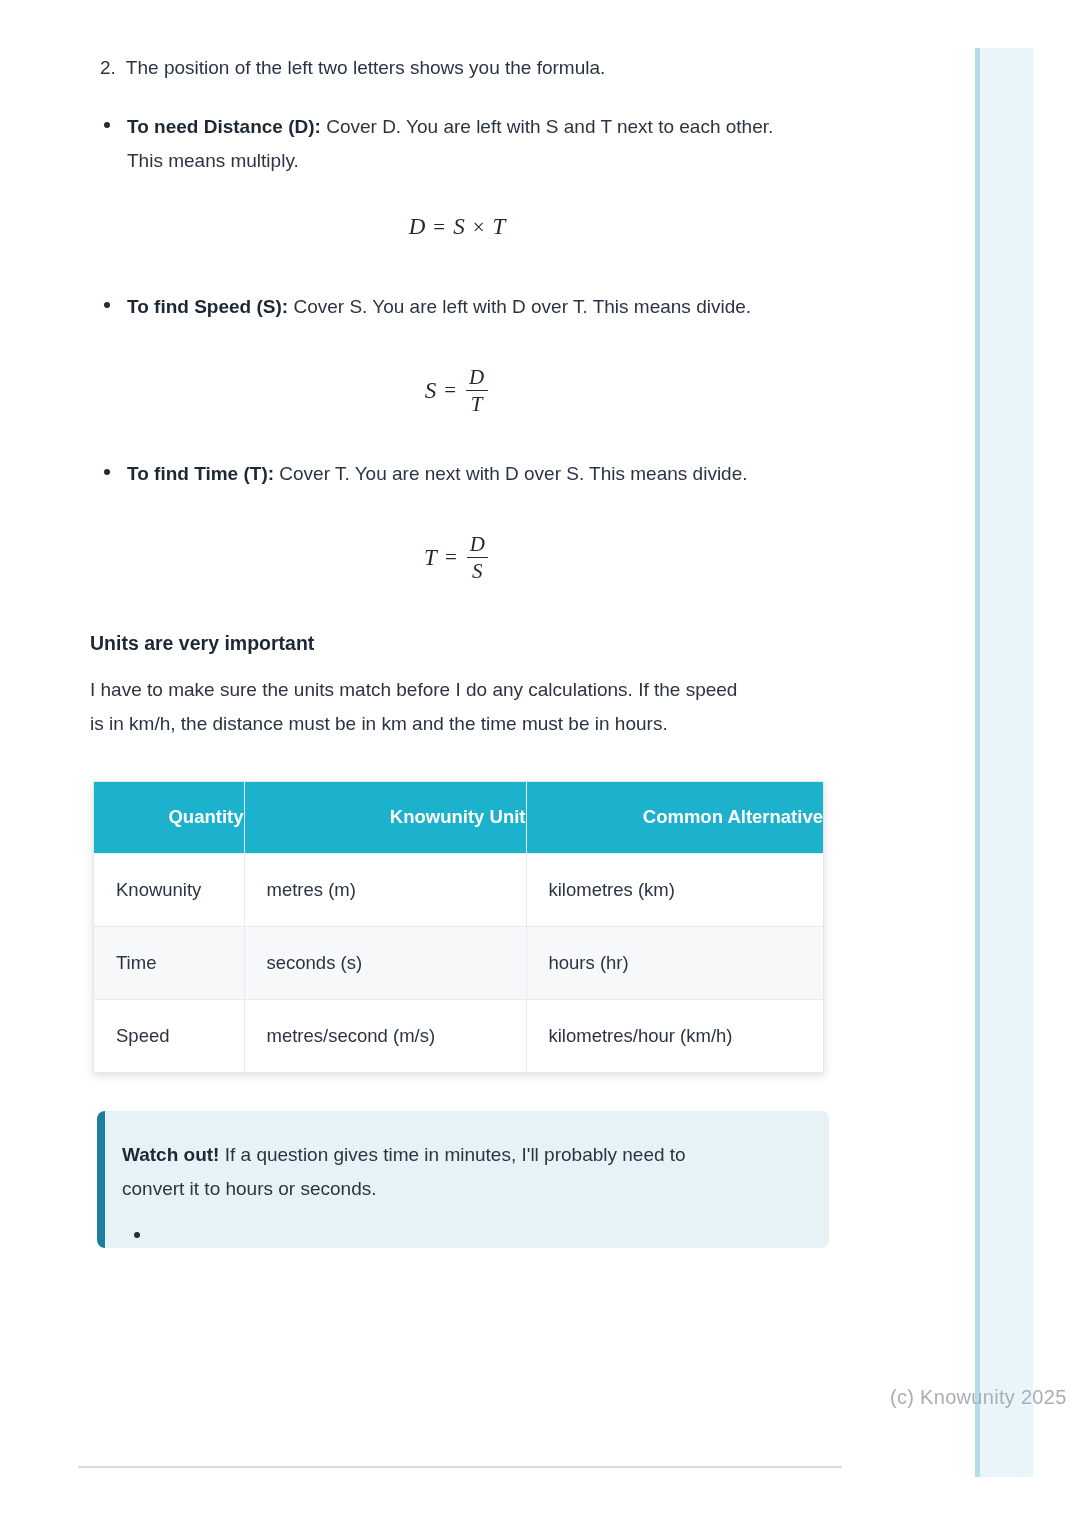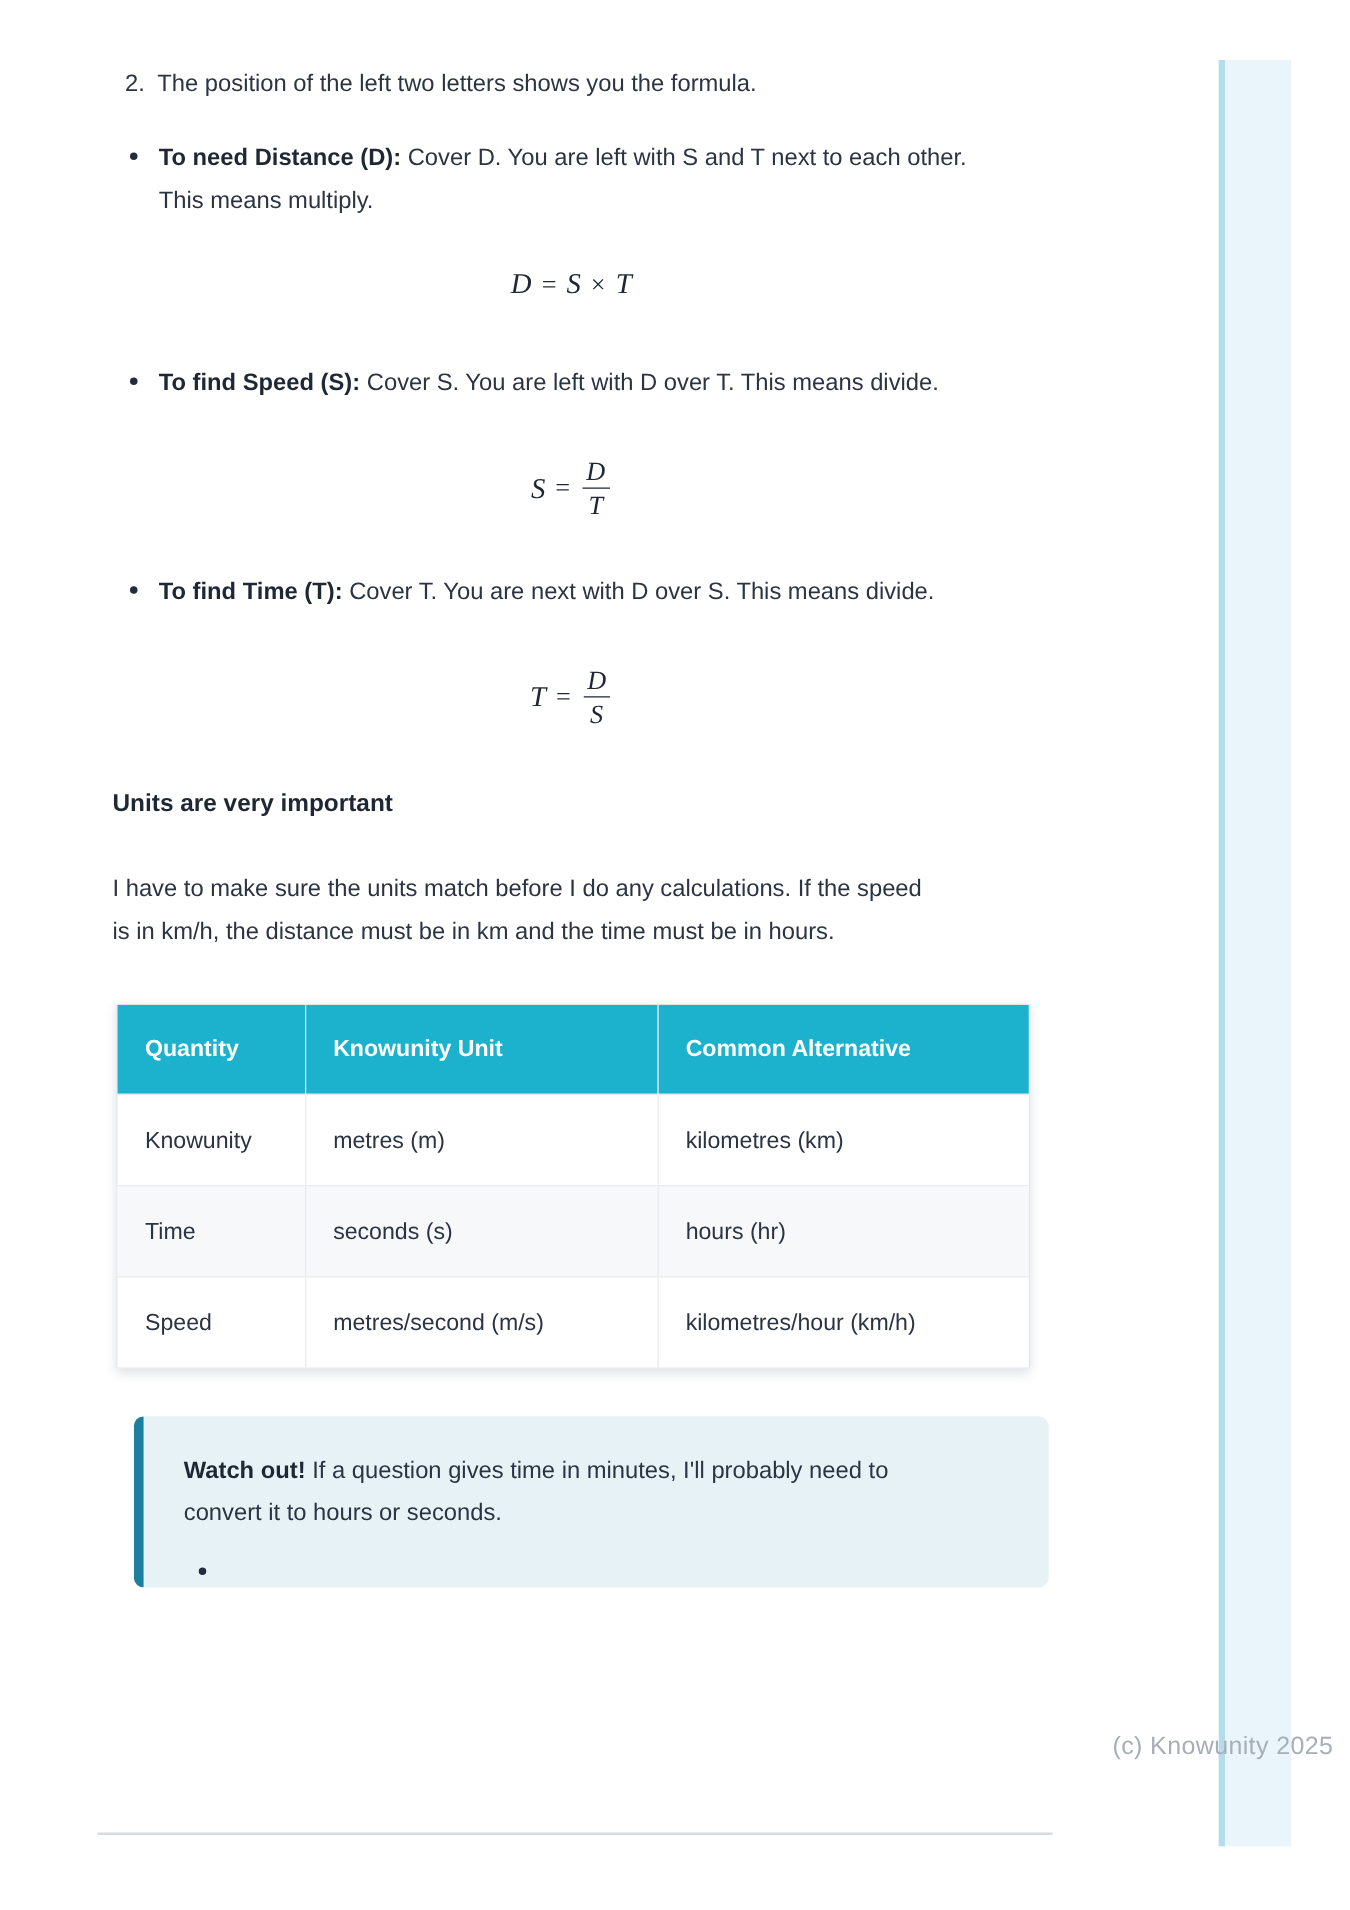--- a/index.html
+++ b/index.html
@@ -103,21 +103,21 @@
     line-height: 26px;
   }
   .frac .den { border-top: 1.6px solid #1f2733; }
   .frac .num, .frac .den { padding: 0 5px; font-style: italic; }
   
   .units-heading {
     font-size: 19.5px;
     font-weight: bold;
     color: #1e2734;
     margin-top: 48px;
-    margin-bottom: 40px;
+    margin-bottom: 18px;
   }
   .units-paragraph {
     font-size: 19px;
     line-height: 34px;
     max-width: 660px;
     margin-bottom: 40px;
   }
   
   .units-table-wrap {
     width: 731px;
@@ -133,43 +133,43 @@
     table-layout: fixed;
     font-size: 18.5px;
   }
   table.units-table col.c1 { width: 150px; }
   table.units-table col.c2 { width: 282px; }
   table.units-table col.c3 { width: 297px; }
   table.units-table th {
     background: #1cb2ce;
     color: #ffffff;
     font-weight: bold;
-    text-align: left;
+    text-align: right;
     height: 71px;
     padding: 0 0 0 22px;
     border-left: 1px solid #e3e7ec;
   }
   table.units-table th:first-child { border-left: none; }
   table.units-table td {
     height: 73px;
     padding: 0 0 0 22px;
     border-top: 1px solid #e8ebef;
     border-left: 1px solid #e8ebef;
     color: #2b3442;
   }
   table.units-table td:first-child { border-left: none; }
   table.units-table tr.alt td { background: #f6f8fa; }
   
   .callout {
     width: 732px;
-    margin-left: 17px;
+    margin-left: 7px;
     background: #e7f2f7;
     border-left: 8px solid #1c7f9e;
     border-radius: 8px;
-    padding: 27px 40px 30px 32px;
+    padding: 27px 40px 30px 17px;
   }
   .callout p {
     font-size: 19px;
     line-height: 34px;
     max-width: 620px;
     margin-bottom: 12px;
   }
   .callout ul { list-style: none; }
   .callout li {
     position: relative;

